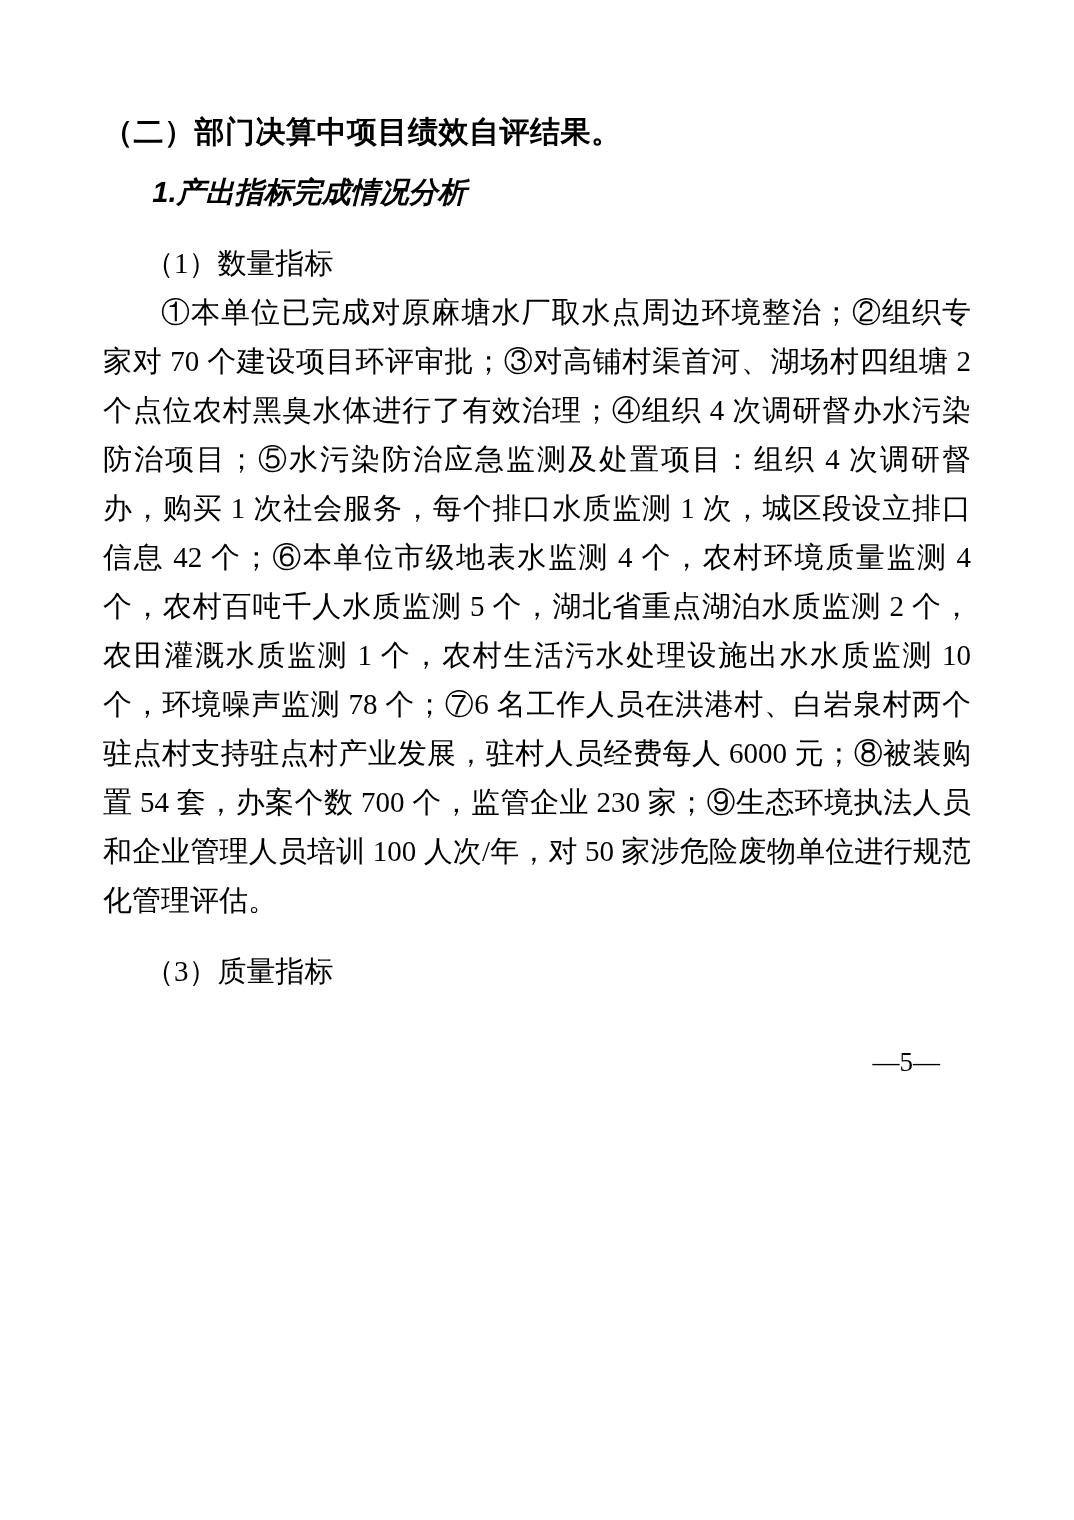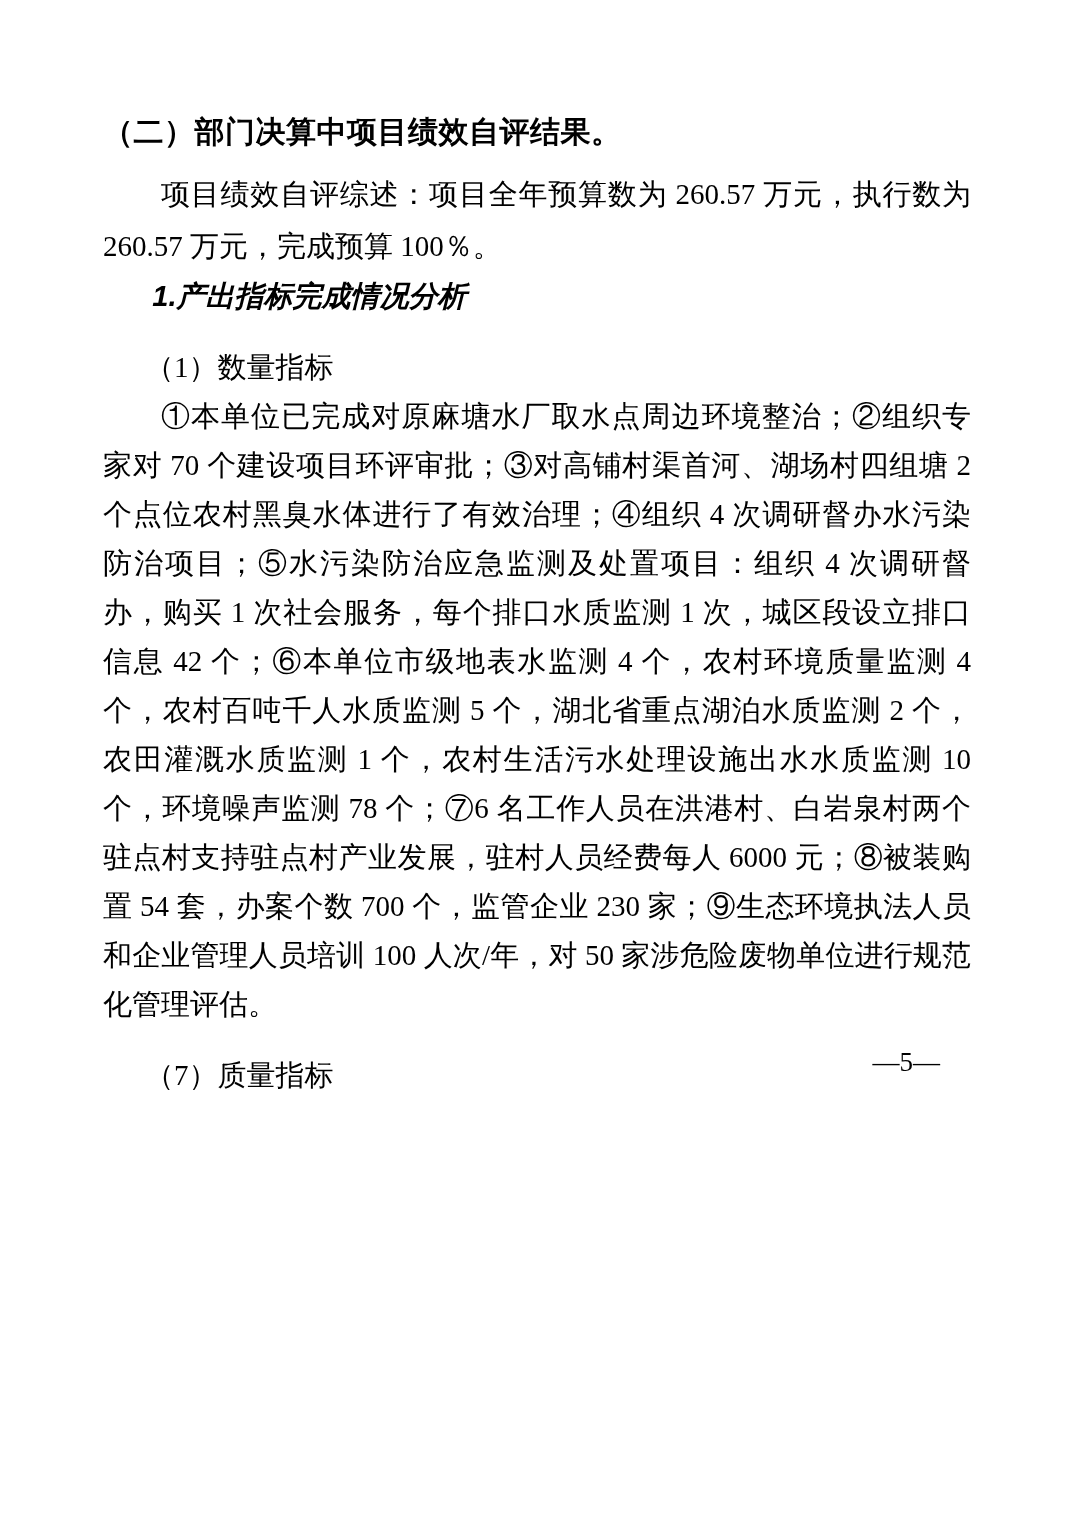--- a/index.html
+++ b/index.html
@@ -55,26 +55,25 @@
   }
 </style>
 </head>
 <body>
 
 <div class="page">
 
   <h2 class="heading">（二）部门决算中项目绩效自评结果。</h2>
 
 
-  <p class="body-par intro-par indent-2em">项目绩效自评综述：项目全年预算数为 260.57 万元，执行数为 260.57 万元，完成预算 100％。</p>
 
   <h3 class="subheading">1.产出指标完成情况分析</h3>
 
   <p class="body-par indent-paren">（1）数量指标</p>
 
   <p class="body-par indent-2em">①本单位已完成对原麻塘水厂取水点周边环境整治；②组织专家对 70 个建设项目环评审批；③对高铺村渠首河、湖场村四组塘 2 个点位农村黑臭水体进行了有效治理；④组织 4 次调研督办水污染防治项目；⑤水污染防治应急监测及处置项目：组织 4 次调研督办，购买 1 次社会服务，每个排口水质监测 1 次，城区段设立排口信息 42 个；⑥本单位市级地表水监测 4 个，农村环境质量监测 4 个，农村百吨千人水质监测 5 个，湖北省重点湖泊水质监测 2 个，农田灌溉水质监测 1 个，农村生活污水处理设施出水水质监测 10 个，环境噪声监测 78 个；⑦6 名工作人员在洪港村、白岩泉村两个驻点村支持驻点村产业发展，驻村人员经费每人 6000 元；⑧被装购置 54 套，办案个数 700 个，监管企业 230 家；⑨生态环境执法人员和企业管理人员培训 100 人次/年，对 50 家涉危险废物单位进行规范化管理评估。</p>
 
-  <p class="body-par indent-paren">（7）质量指标</p>
+  <p class="body-par indent-paren">（3）质量指标</p>
 
 
   <div class="page-number">—5—</div>
 
 </div>
 
 </body></html>

